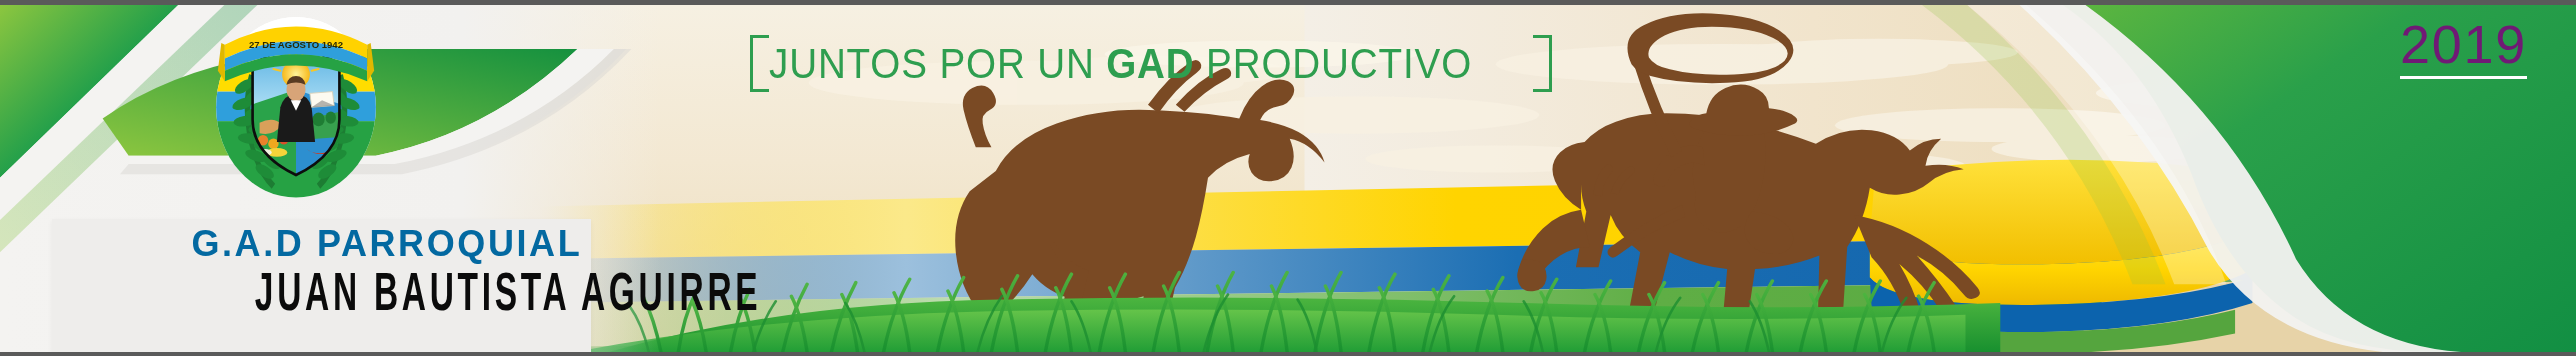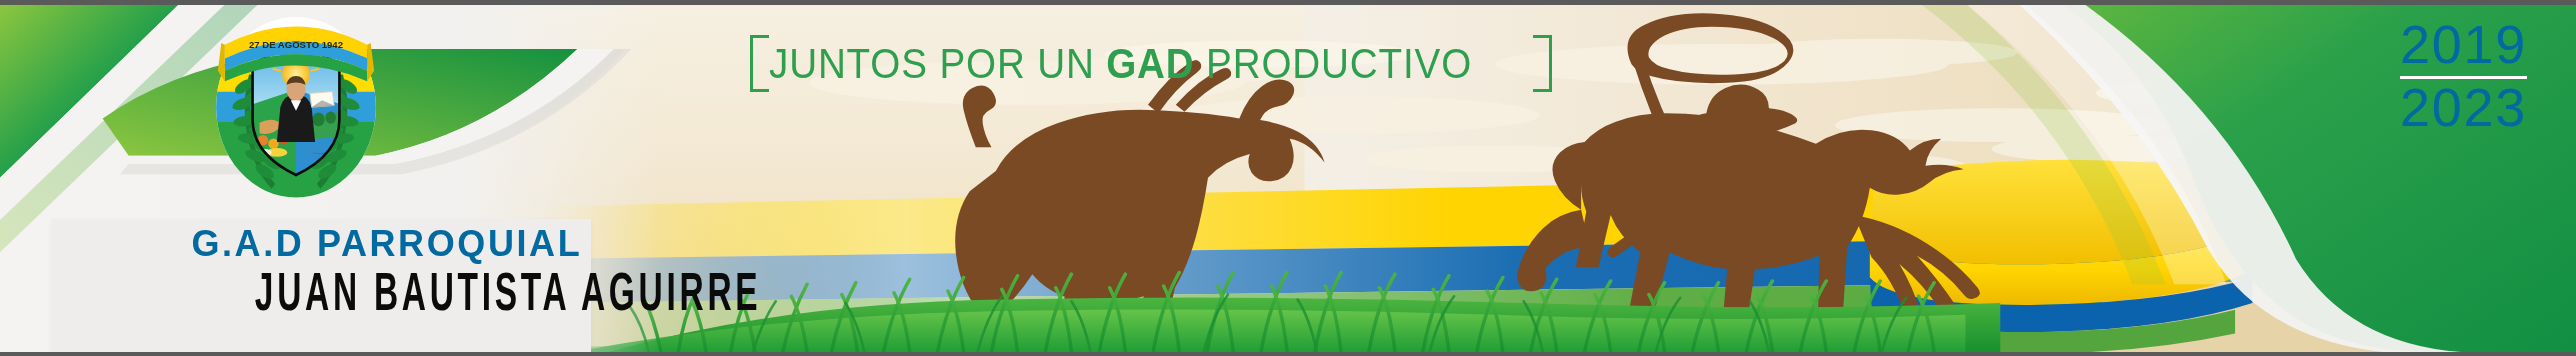--- a/index.html
+++ b/index.html
@@ -69,21 +69,21 @@
   .slogan-text{
     font-size:42px;line-height:57px;white-space:nowrap;
     letter-spacing:0.9px;font-weight:300;
     transform:scaleX(0.92);transform-origin:left center;
   }
   .slogan-text b{font-weight:bold;}
 
   
   .years{
     position:absolute;right:49px;top:12px;z-index:60;
-    text-align:center;color:#0369a1;
+    text-align:center;color:#701a75;
     font-size:54px;line-height:1.03;font-weight:300;
     letter-spacing:1.7px;
   }
   .years .rule{
     height:2.6px;background:#ffffff;margin:3.5px 0 1.7px 0;width:100%;
   }
 </style>
 </head>
 <body>
 
@@ -519,17 +519,16 @@
 
   <div class="slogan">
     <div class="bracket left"></div>
     <div class="slogan-text"><span>JUNTOS POR UN </span><b>GAD</b><span> PRODUCTIVO</span></div>
     <div class="bracket right"></div>
   </div>
 
   <div class="years">
     <div>2019</div>
     <div class="rule"></div>
-    <div>2023</div>
   </div>
 
 </div>
 
 
 </body></html>

